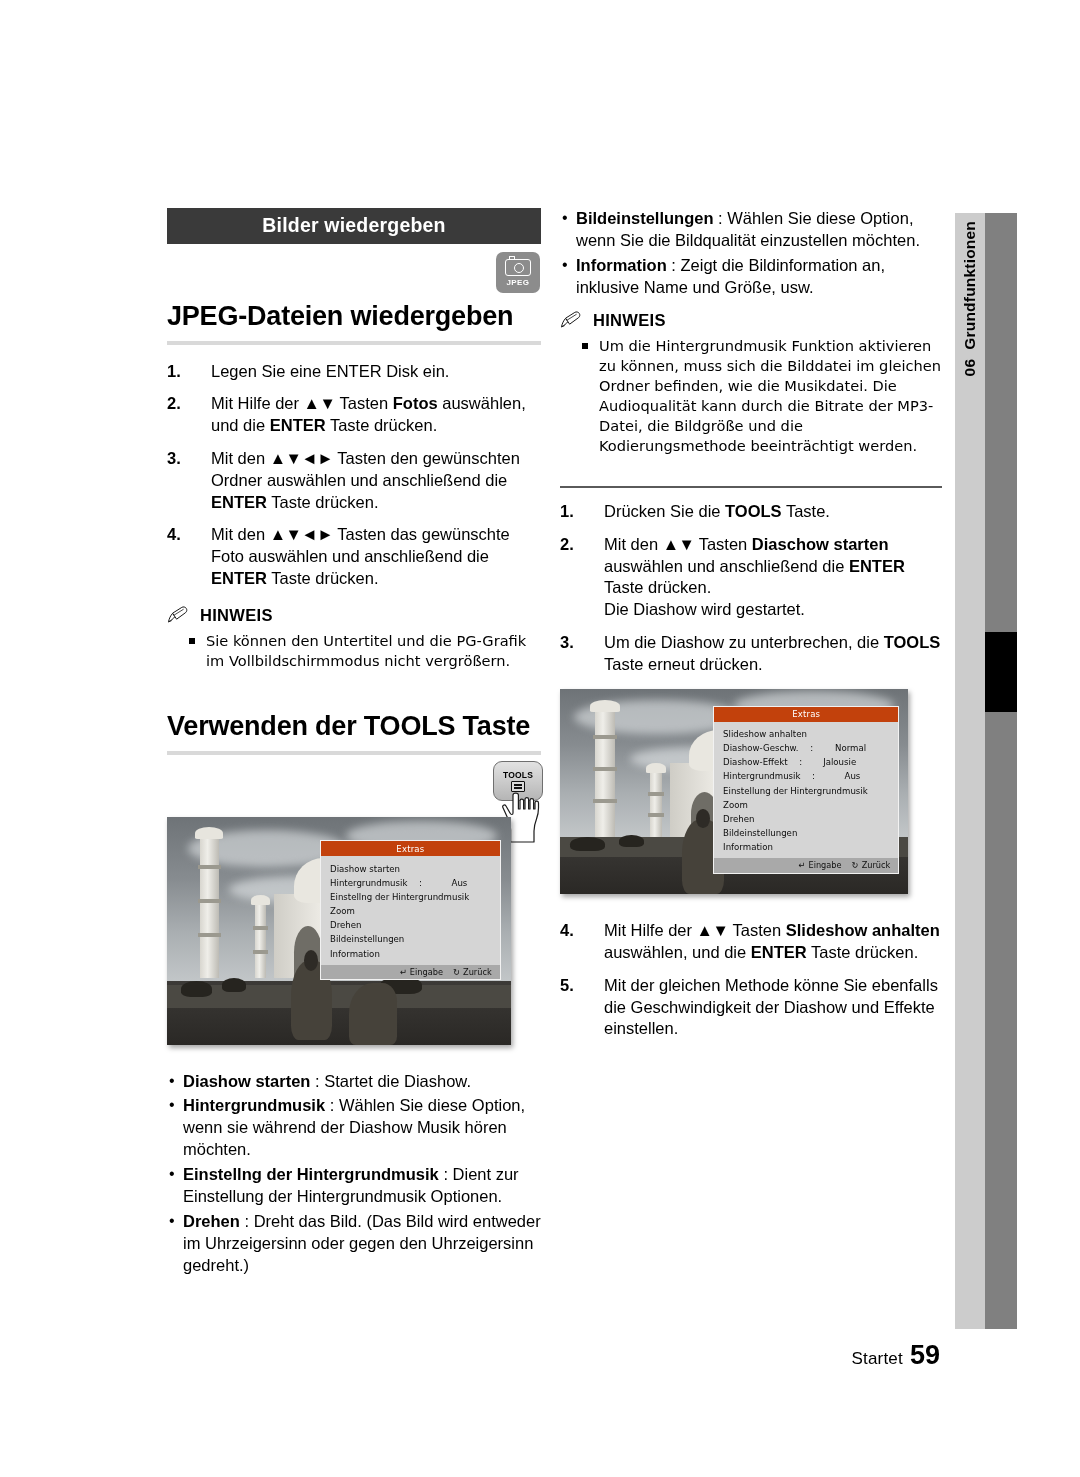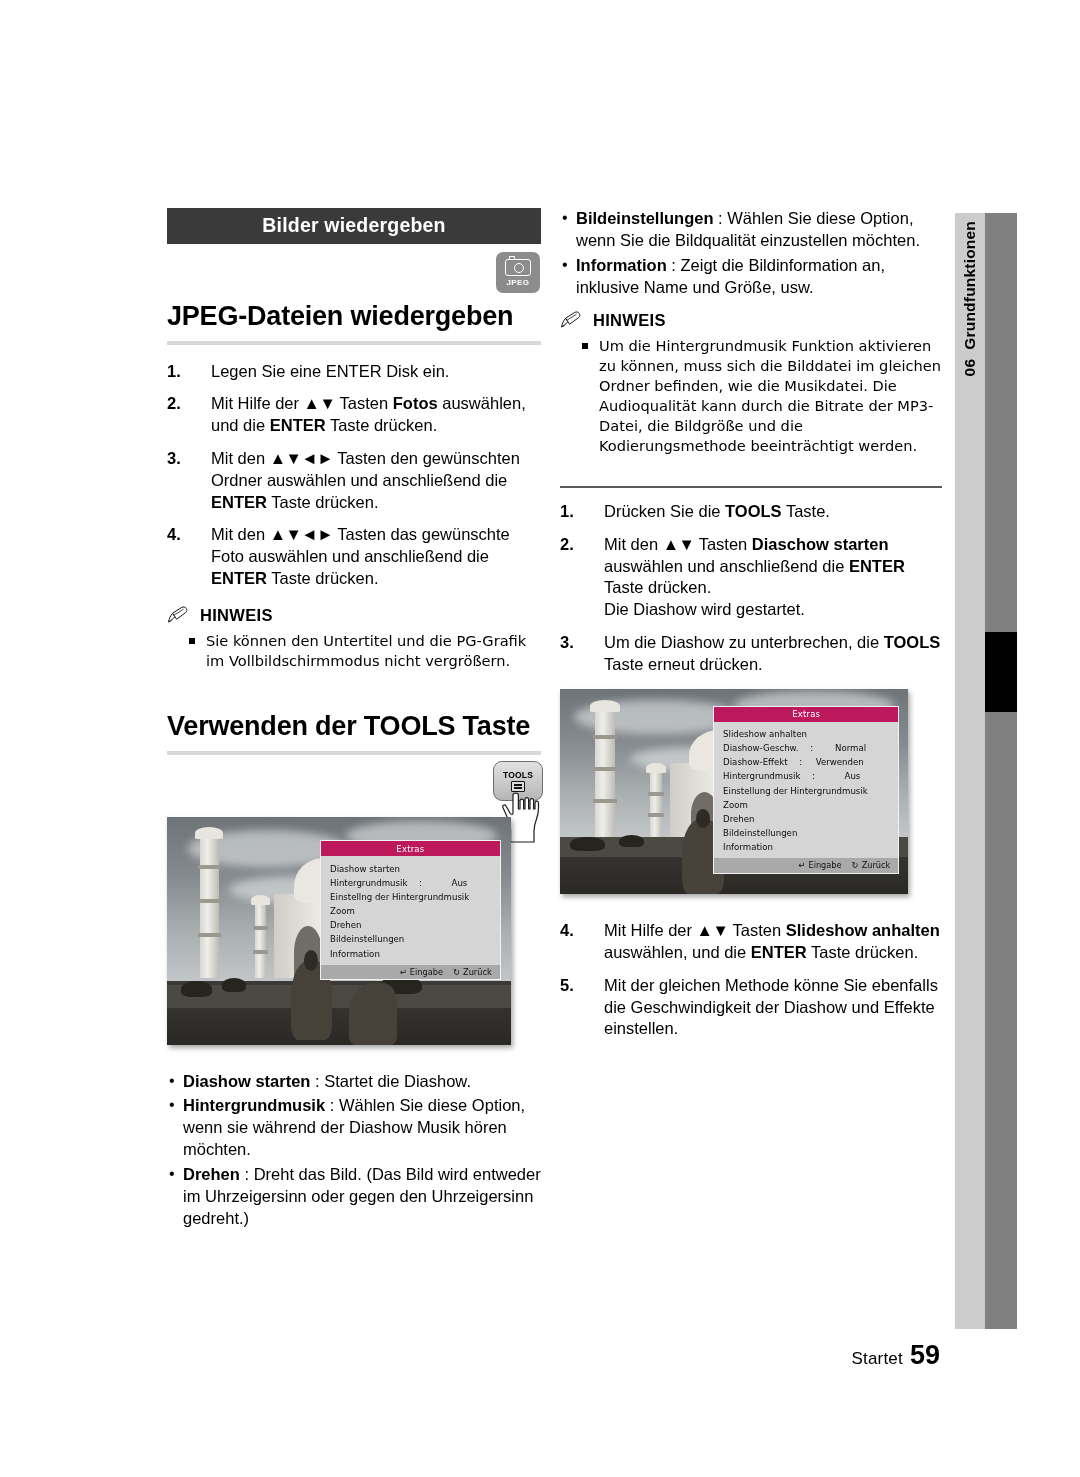--- a/index.html
+++ b/index.html
@@ -395,21 +395,21 @@
 
   
   .osd {
     position: absolute;
     background: #d5d5d5;
     border: 1px solid #f2f2f2;
     box-sizing: border-box;
     font-family: "DejaVu Sans", sans-serif;
   }
   .osd-title {
-    background: #be185d;
+    background: #c2410c;
     color: #ffffff;
     text-align: center;
     font-size: 8.5px;
     padding: 2.5px 0;
     letter-spacing: .2px;
   }
   .osd-body {
     padding: 5px 0 4px 0;
   }
   .osd-row {
@@ -617,20 +617,21 @@
             <span class="glyph-return">↻</span>
             <span>Zurück</span>
           </span>
         </div>
       </div>
     </div>
 
     <ul class="bullets" id="bullets-left" style="margin-top:26px;">
         <li><b>Diashow starten</b><span> : </span><span>Startet die Diashow.</span></li>
         <li><b>Hintergrundmusik</b><span> : </span><span>Wählen Sie diese Option, wenn sie während der Diashow Musik hören möchten.</span></li>
+        <li><b>Einstellng der Hintergrundmusik</b><span> : </span><span>Dient zur Einstellung der Hintergrundmusik Optionen.</span></li>
         <li><b>Drehen</b><span> : </span><span>Dreht das Bild. (Das Bild wird entweder im Uhrzeigersinn oder gegen den Uhrzeigersinn gedreht.)</span></li>
       </ul>
   </div>
 
   <div class="col" id="col-right">
 
     <ul class="bullets" id="bullets-right">
         <li><b>Bildeinstellungen</b><span> : </span><span>Wählen Sie diese Option, wenn Sie die Bildqualität einzustellen möchten.</span></li>
         <li><b>Information</b><span> : </span><span>Zeigt die Bildinformation an, inklusive Name und Größe, usw.</span></li>
       </ul>
@@ -708,21 +709,21 @@
               <span class="label">Slideshow anhalten</span>
             </div>
             <div class="osd-row">
               <span class="label">Diashow-Geschw.</span>
               <span class="colon">:</span>
               <span class="value">Normal</span>
             </div>
             <div class="osd-row">
               <span class="label">Diashow-Effekt</span>
               <span class="colon">:</span>
-              <span class="value">Verwenden</span>
+              <span class="value">Jalousie</span>
             </div>
             <div class="osd-row">
               <span class="label">Hintergrundmusik</span>
               <span class="colon">:</span>
               <span class="value">Aus</span>
             </div>
             <div class="osd-row">
               <span class="label">Einstellung der Hintergrundmusik</span>
             </div>
             <div class="osd-row">

